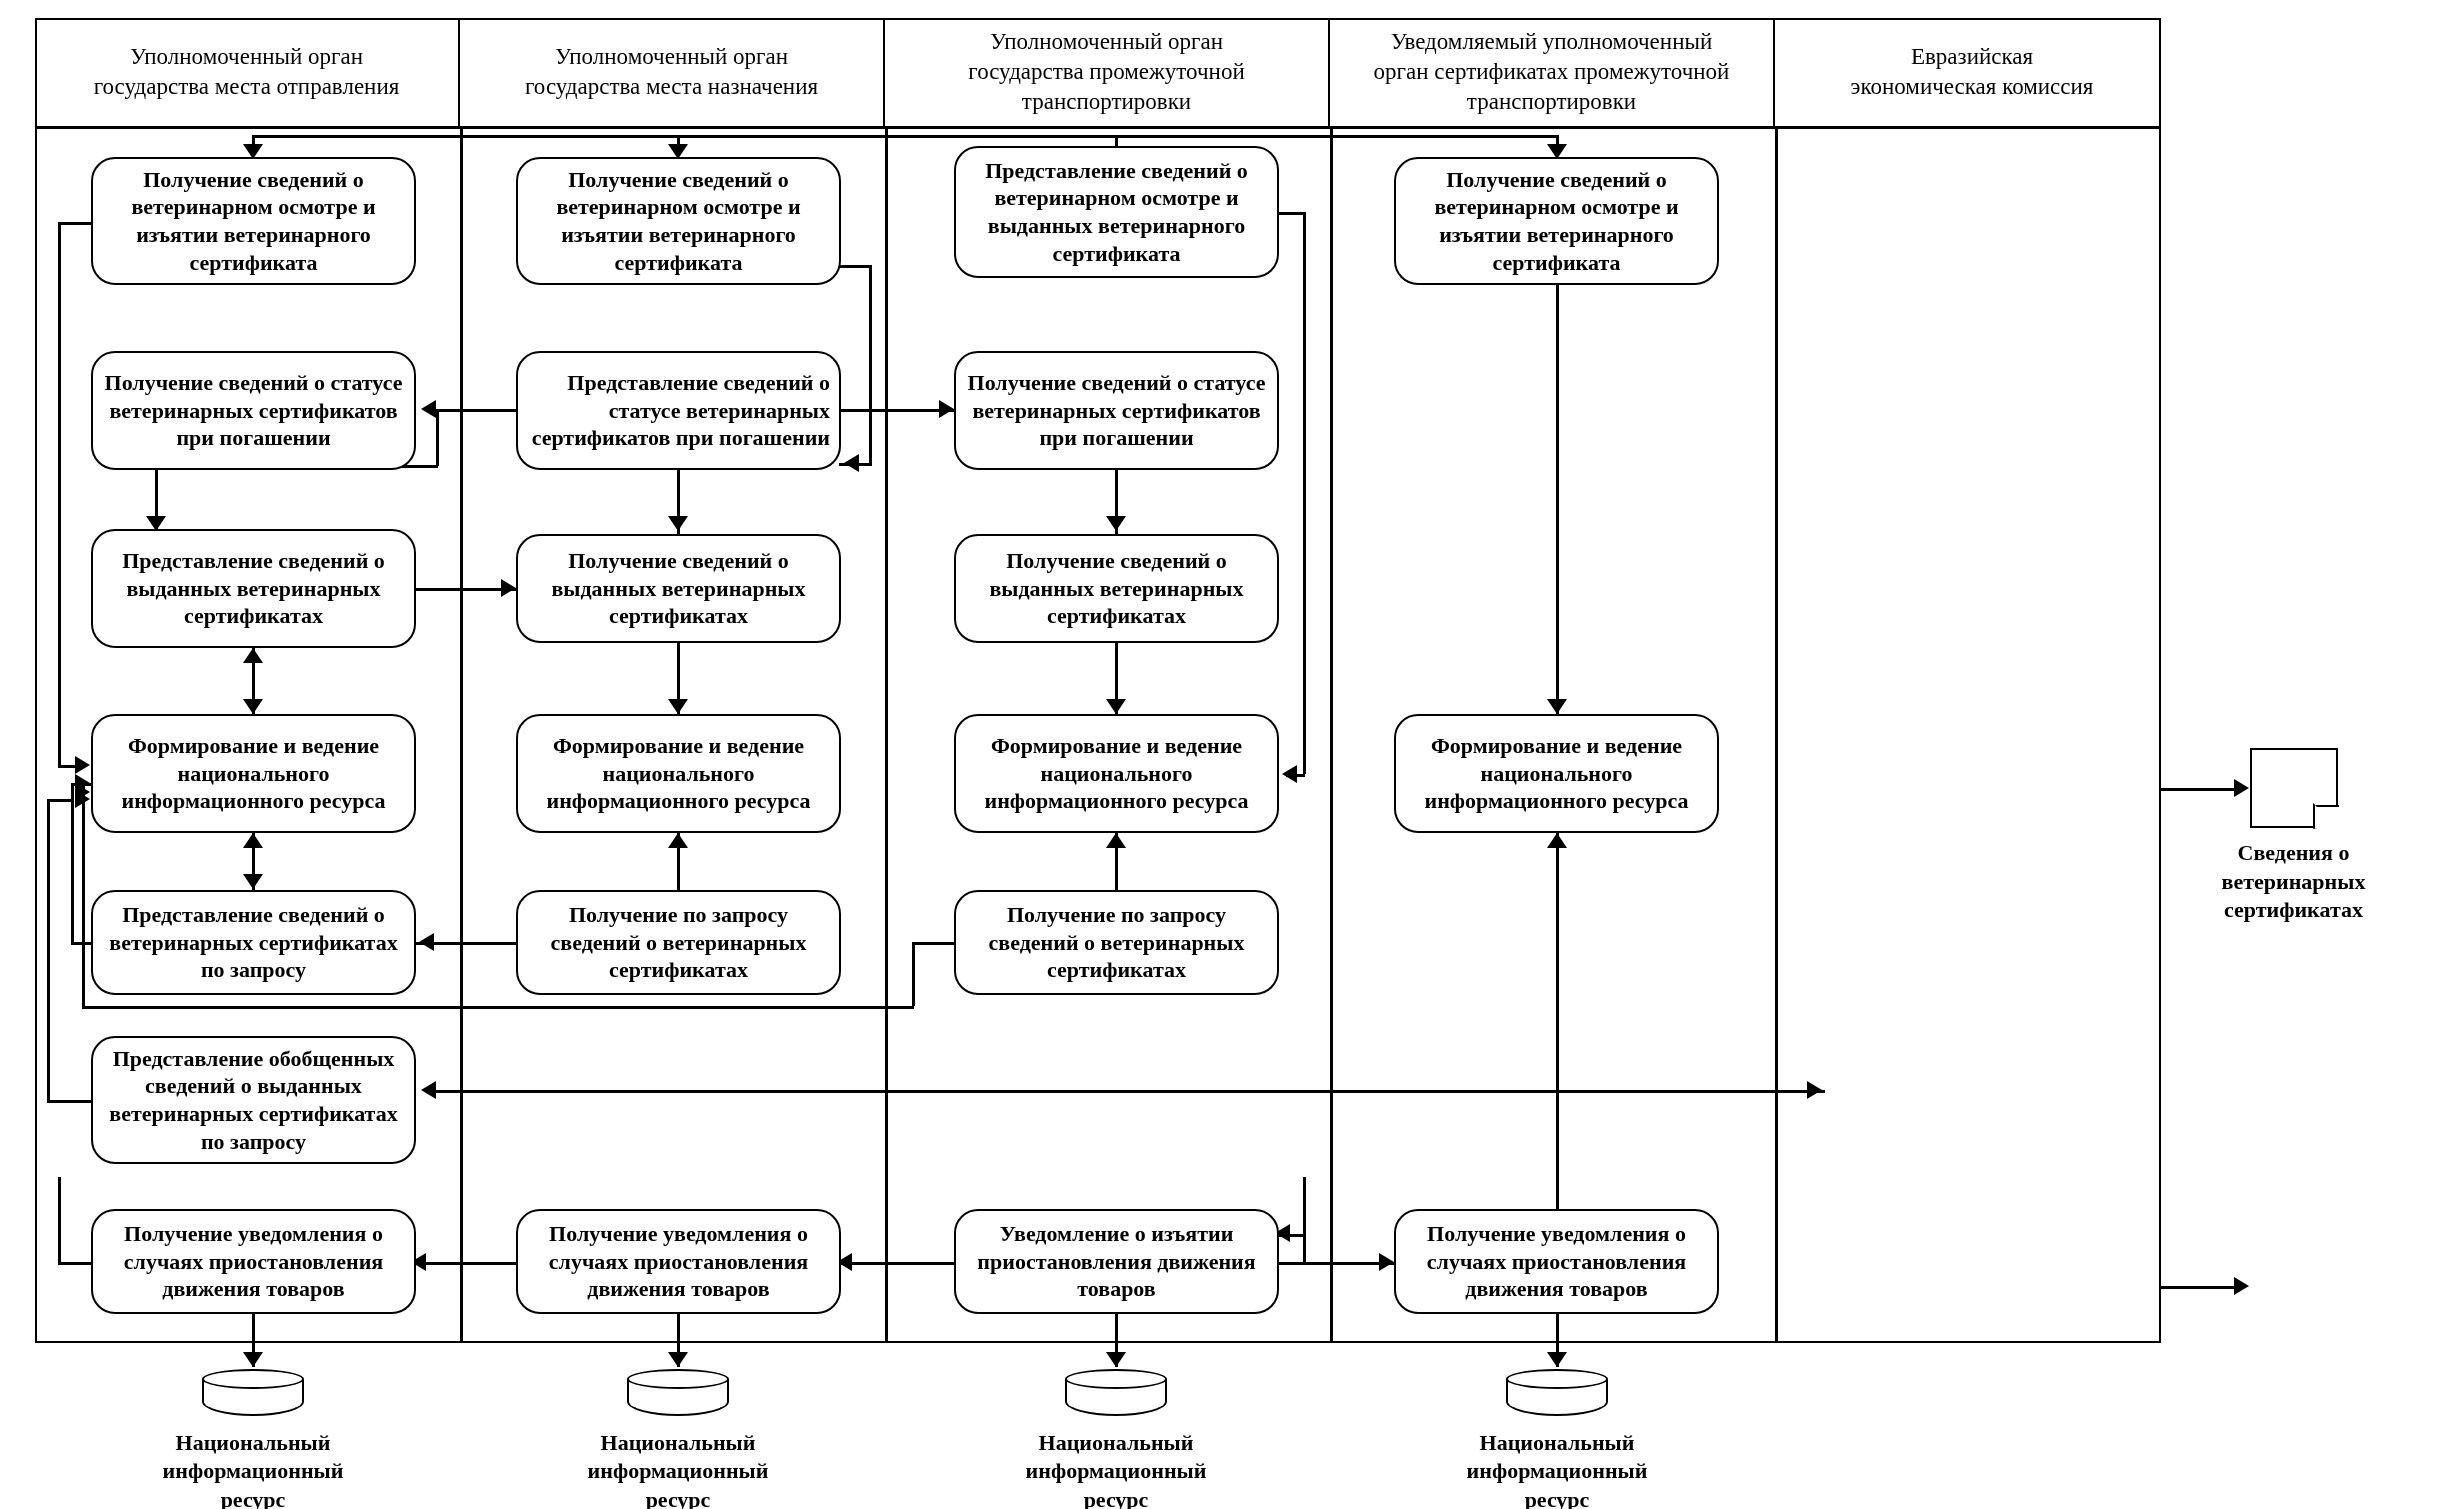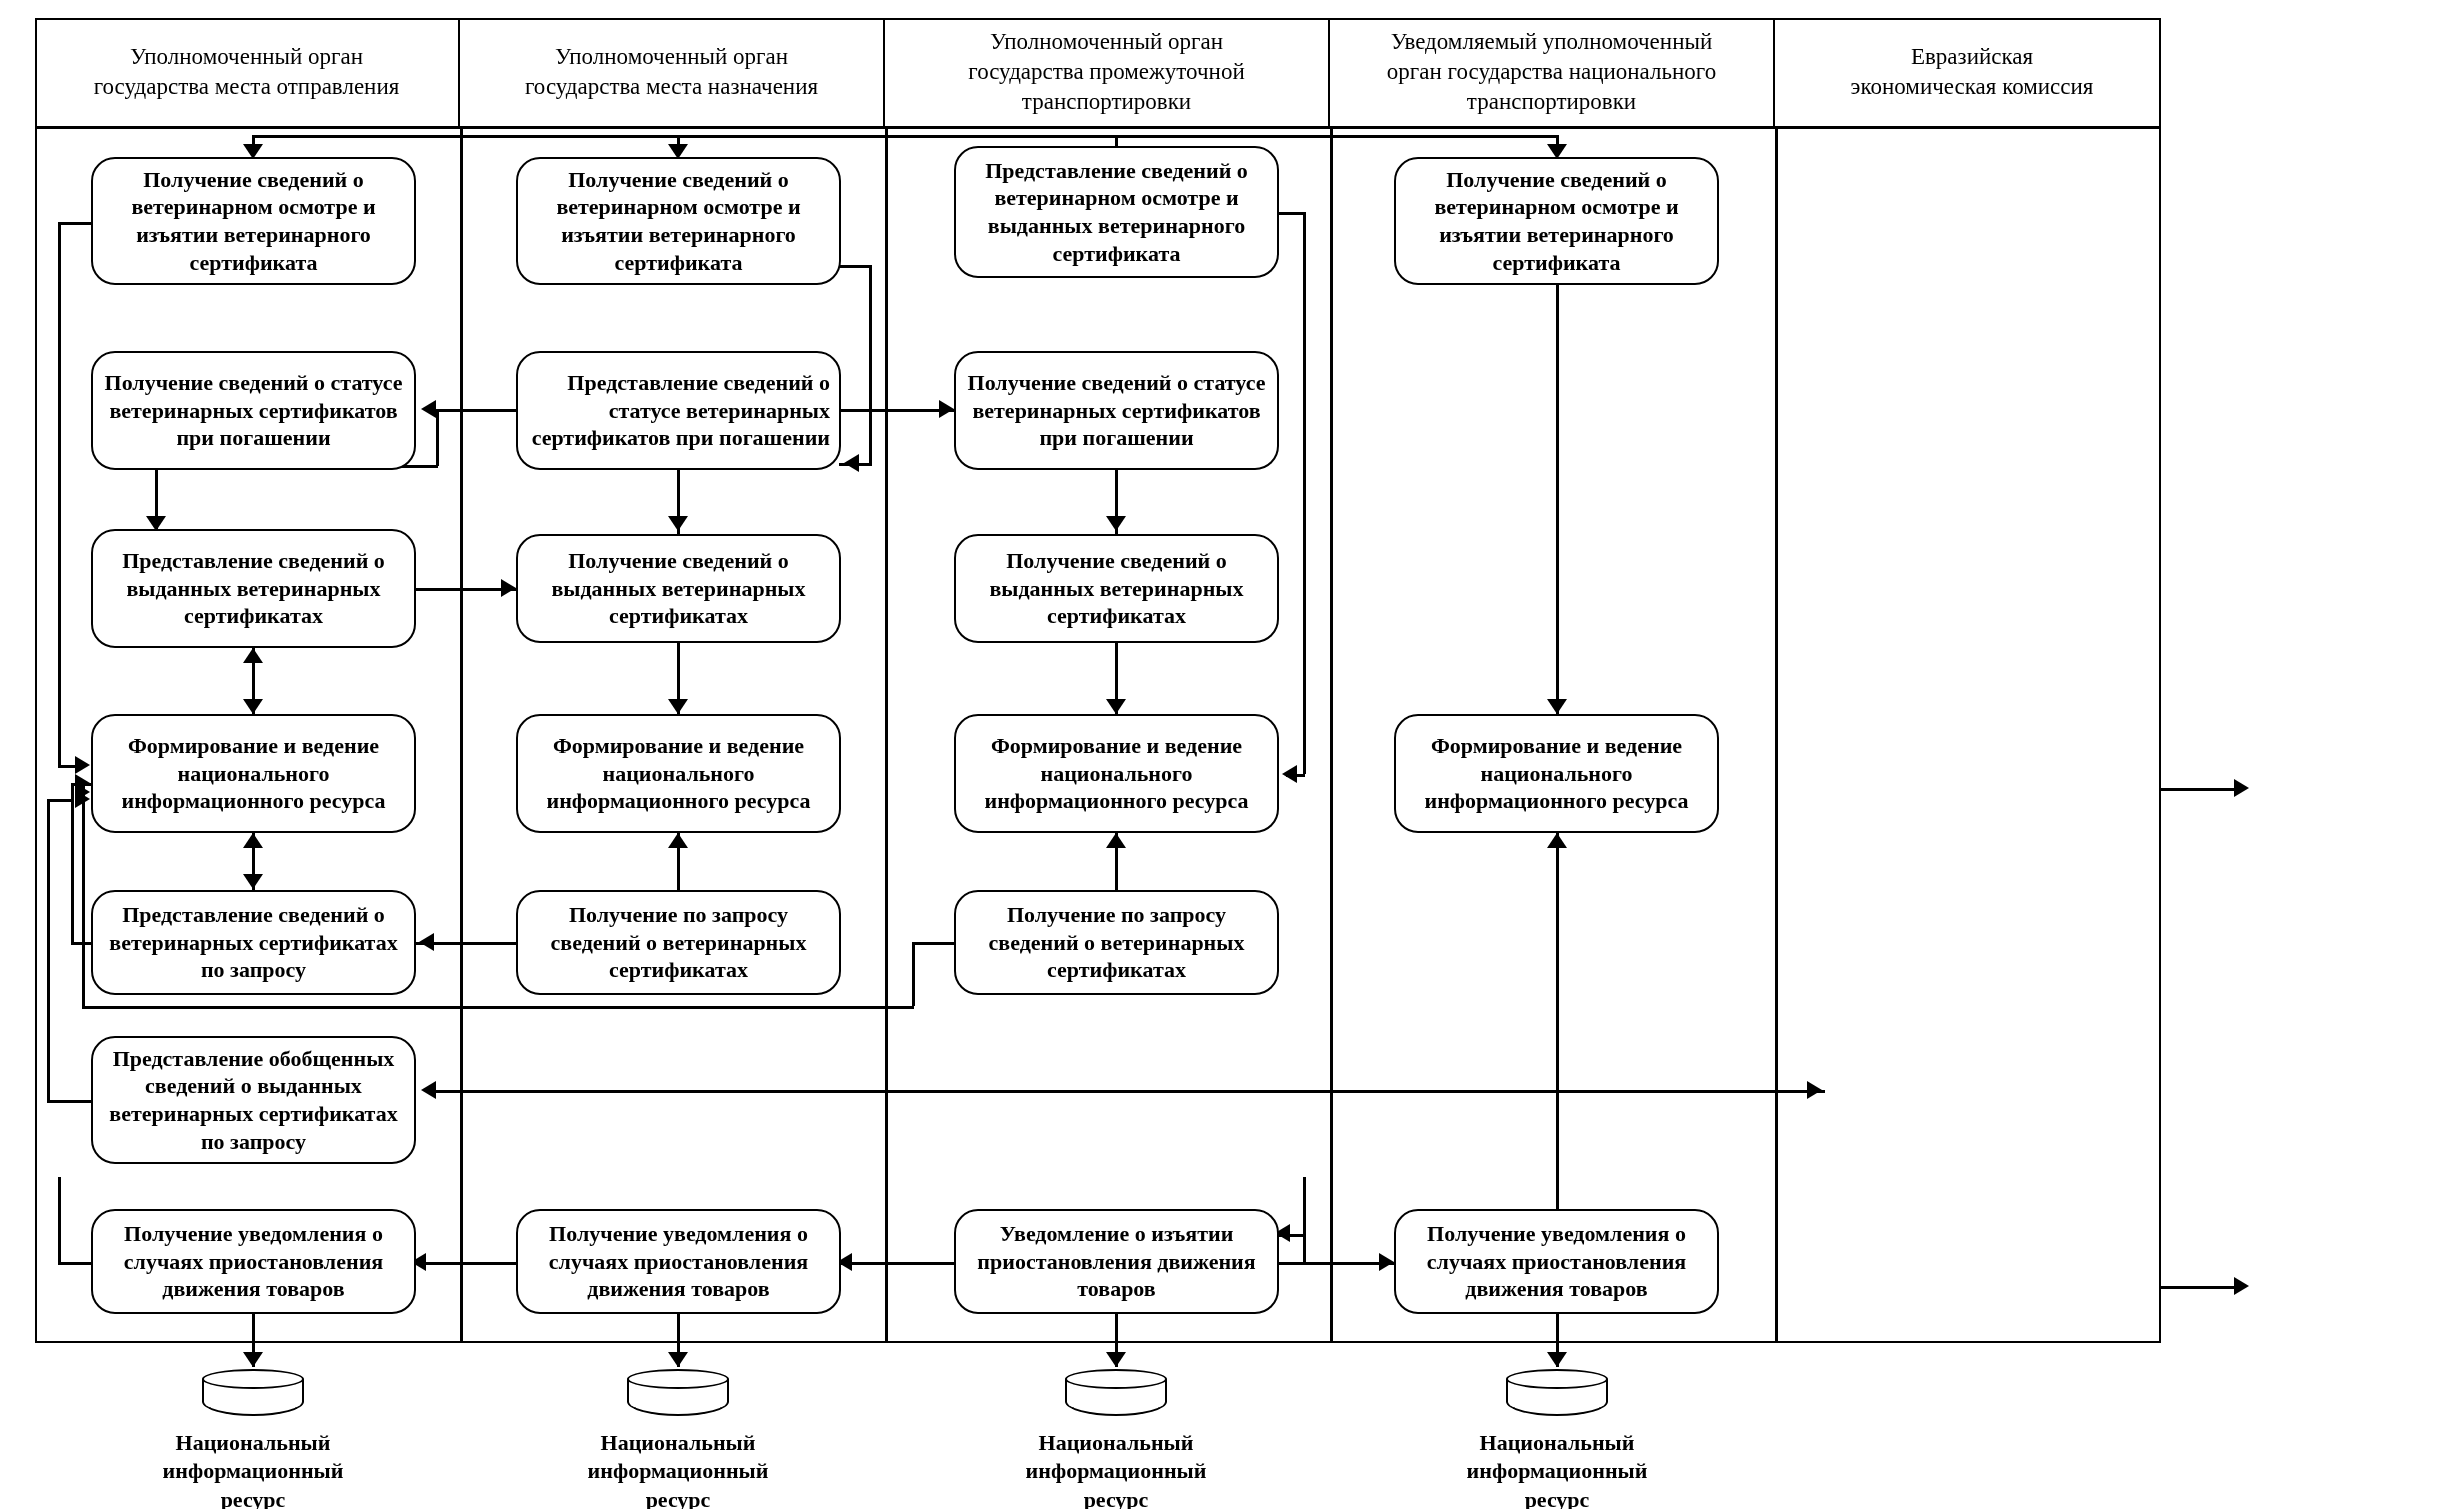--- a/index.html
+++ b/index.html
@@ -120,21 +120,21 @@
     <span style="white-space:pre-line;">Уполномоченный орган
 государства места назначения</span>
   </div>
   <div class="lane-head" style="left:885px;top:18px;width:445px;height:108px;">
     <span style="white-space:pre-line;">Уполномоченный орган
 государства промежуточной
 транспортировки</span>
   </div>
   <div class="lane-head" style="left:1330px;top:18px;width:445px;height:108px;">
     <span style="white-space:pre-line;">Уведомляемый уполномоченный
-орган государства национального
+орган сертификатах промежуточной
 транспортировки</span>
   </div>
   <div class="lane-head last" style="left:1775px;top:18px;width:385px;height:108px;">
     <span style="white-space:pre-line;">Евразийская
 экономическая комиссия</span>
   </div>
 
   <div class="lane-div" style="left:460px;top:126px;height:1217px;"></div>
   <div class="lane-div" style="left:885px;top:126px;height:1217px;"></div>
   <div class="lane-div" style="left:1330px;top:126px;height:1217px;"></div>
@@ -362,15 +362,23 @@
   <div class="store" style="left:1506px;top:1369px;width:102px;">
     <div class="cyl">
         <div class="body"></div>
         <div class="top"></div>
       </div>
     <div class="cap" style="white-space:pre-line;">Национальный
 информационный
 ресурс</div>
   </div>
 
+  <div class="doc" style="left:2250px;top:748px;">
+    <div class="sheet">
+        <div class="fold"></div>
+      </div>
+    <div class="cap" style="white-space:pre-line;margin-left:-66px;">Сведения о
+ветеринарных
+сертификатах</div>
+  </div>
 
 </div>
 
 
 </body></html>

